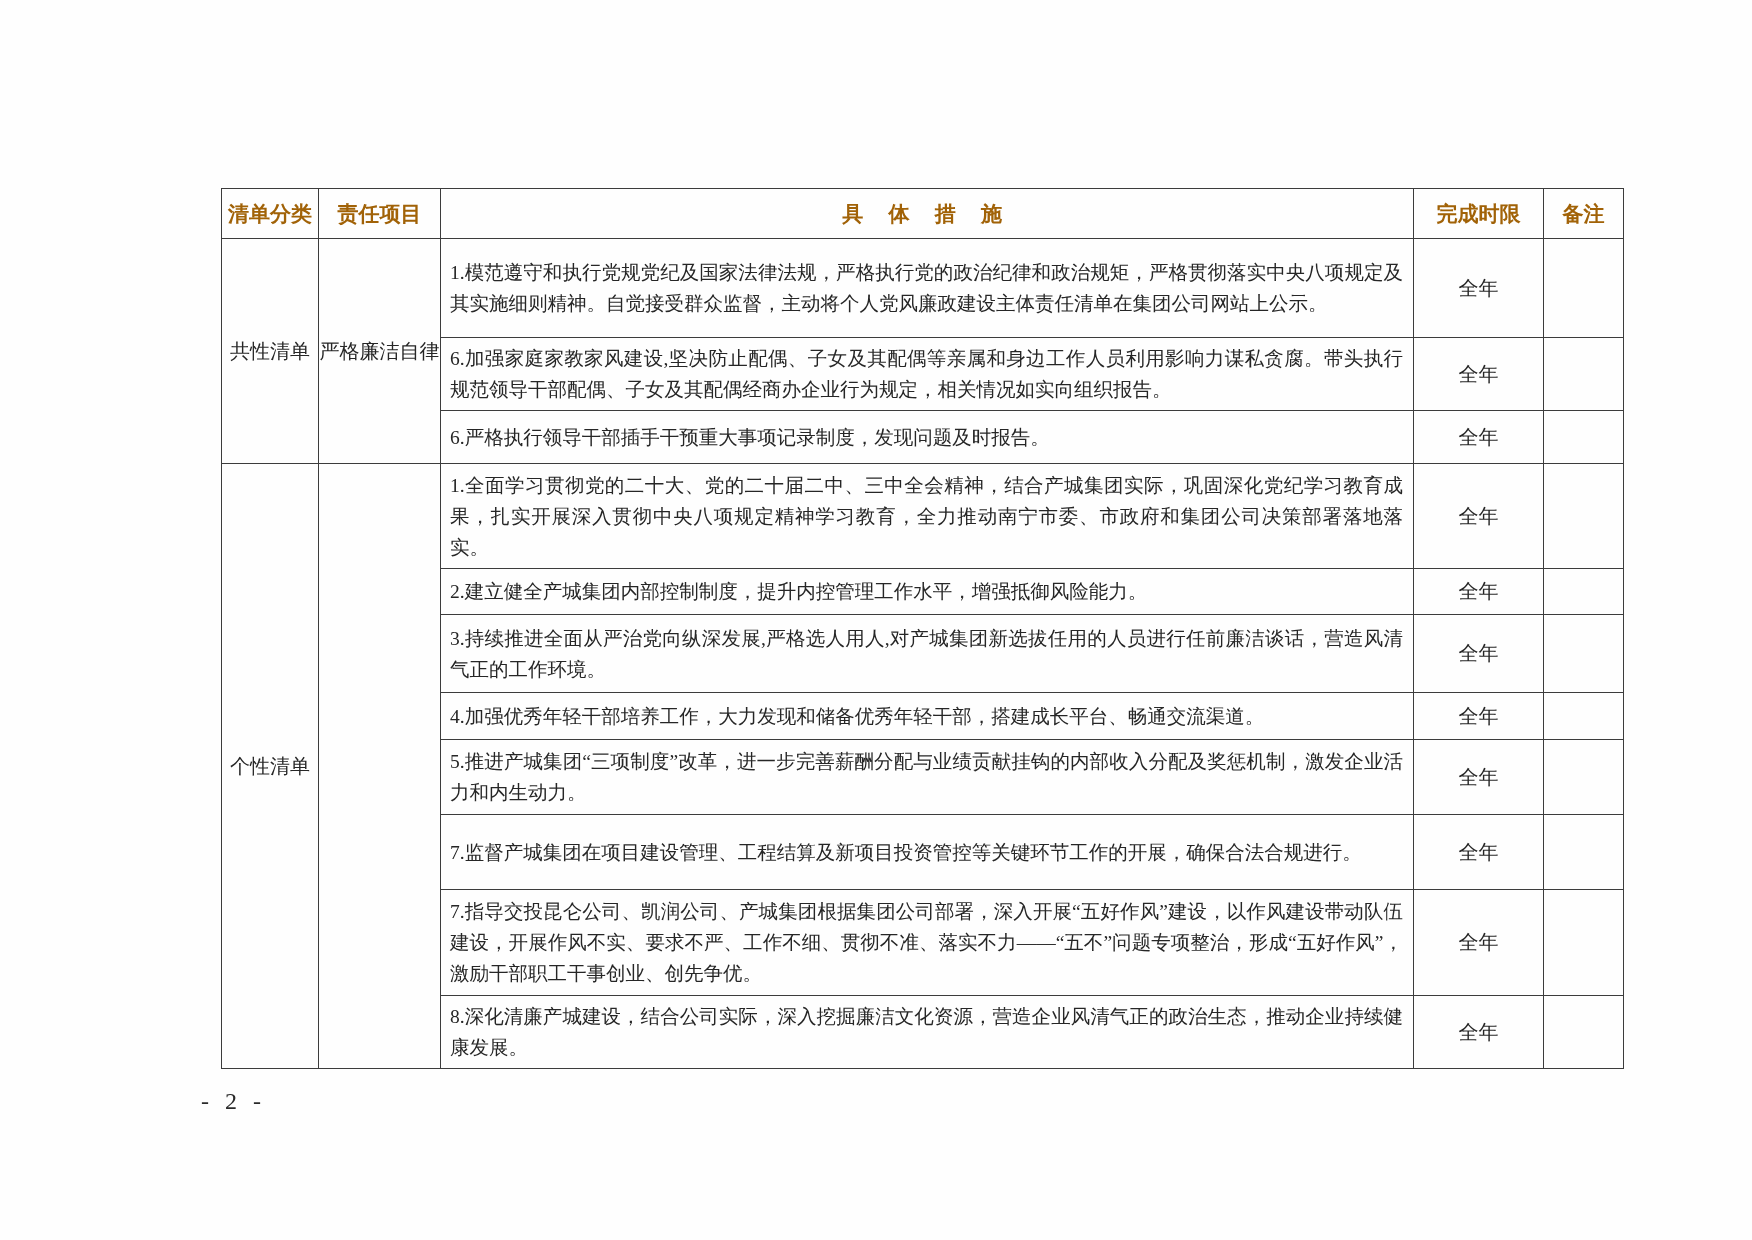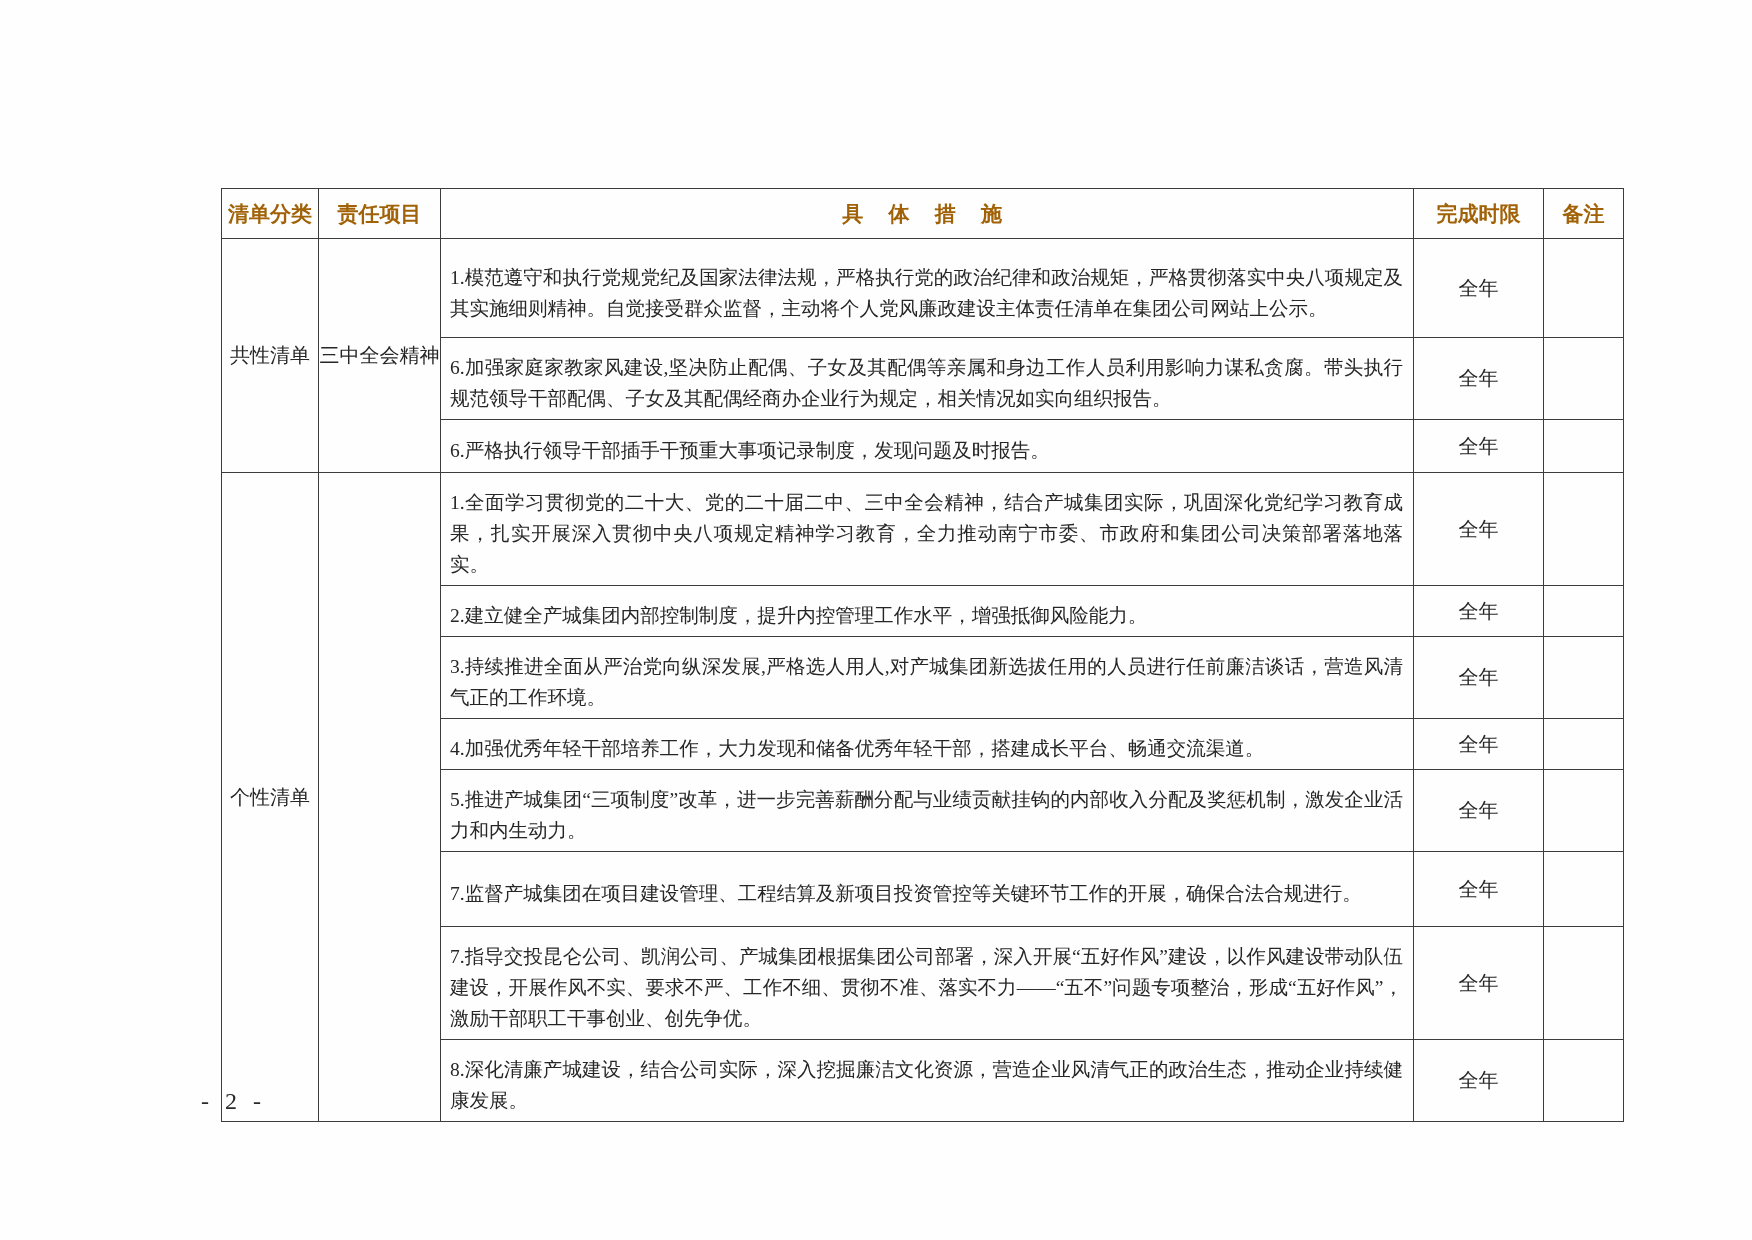--- a/index.html
+++ b/index.html
@@ -34,21 +34,21 @@
     text-align: center;
     color: #a16207;
   }
   th.measures-header { letter-spacing: 10px; }
   td.center-cell {
     text-align: center;
     font-size: 20px;
   }
   td.measure-cell {
     text-align: justify;
-    padding: 14px 10px 5px 9px;
+    padding: 5px 10px 5px 9px;
     line-height: 31px;
   }
   td.remark-cell { text-align: center; }
   .page-number {
     position: absolute;
     left: 201px; top: 1088px;
     font-size: 24px;
     letter-spacing: 5px;
     color: #2a2a2a;
   }
@@ -72,21 +72,21 @@
         <th>责任项目</th>
         <th class="measures-header">具 体 措 施</th>
         <th>完成时限</th>
         <th>备注</th>
       </tr>
     </thead>
     <tbody>
 
       <tr style="height:99px">
         <td class="center-cell" rowspan="3">共性清单</td>
-        <td class="center-cell" rowspan="3">三中全会精神</td>
+        <td class="center-cell" rowspan="3">严格廉洁自律</td>
         <td class="measure-cell">1.模范遵守和执行党规党纪及国家法律法规，严格执行党的政治纪律和政治规矩，严格贯彻落实中央八项规定及其实施细则精神。自觉接受群众监督，主动将个人党风廉政建设主体责任清单在集团公司网站上公示。</td>
         <td class="center-cell">全年</td>
         <td class="remark-cell"></td>
       </tr>
       <tr style="height:63px">
         <td class="measure-cell">6.加强家庭家教家风建设,坚决防止配偶、子女及其配偶等亲属和身边工作人员利用影响力谋私贪腐。带头执行规范领导干部配偶、子女及其配偶经商办企业行为规定，相关情况如实向组织报告。</td>
         <td class="center-cell">全年</td>
         <td class="remark-cell"></td>
       </tr>
       <tr style="height:53px">

